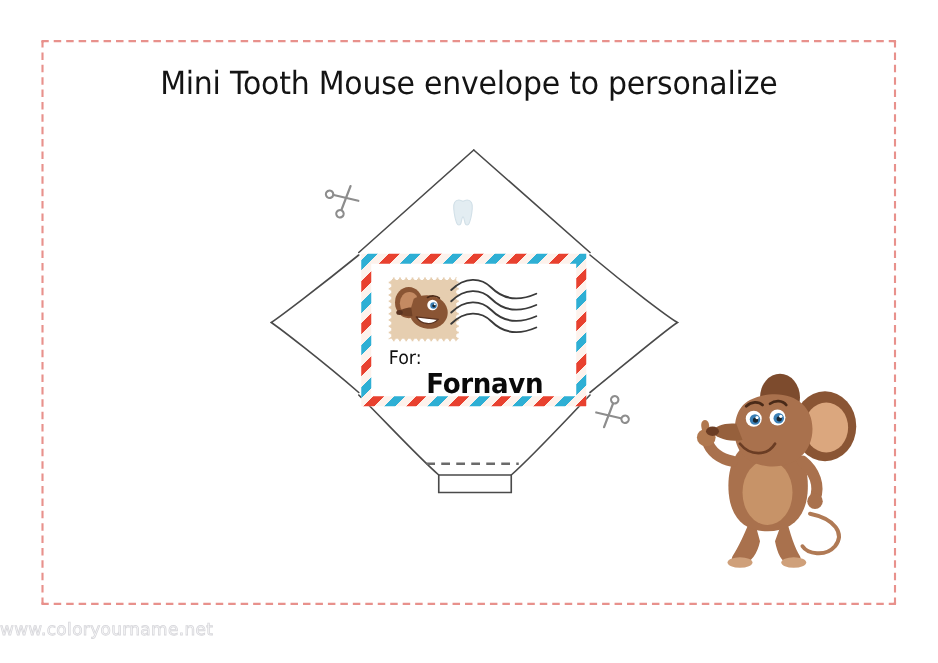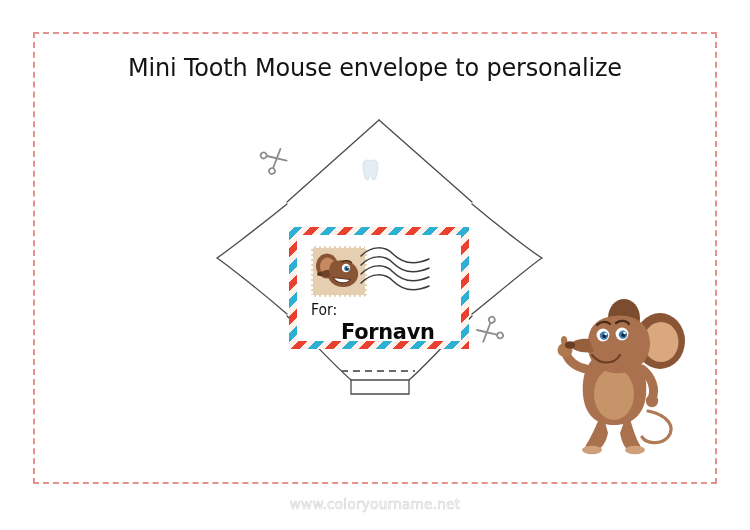--- a/index.html
+++ b/index.html
@@ -69,21 +69,20 @@
 
   
   #airmail-letter {
     position: absolute;
     left: 289px;
     top: 203px;
     width: 180px;
     height: 122px;
     background: #ffffff;
     box-sizing: border-box;
-    margin-top: 24px;
   }
   .airmail-frame {
     position: absolute;
     inset: 0;
     padding: 8px;
     box-sizing: border-box;
     background:
       repeating-linear-gradient(
         -45deg,
         #e8412f 0px, #e8412f 6px,
@@ -173,21 +172,21 @@
     width: 148px;
     height: 172px;
   }
 
   
   #watermark {
     position: absolute;
     left: 0;
     bottom: 18px;
     width: 750px;
-    text-align: center;
+    text-align: left;
     font-family: "DejaVu Sans", sans-serif;
     font-size: 13.5px;
     letter-spacing: 0.3px;
     color: #ffffff;
     -webkit-text-stroke: 0.7px #d9d9dd;
     text-shadow: 0 0 0 #e3e3e7;
   }
 </style>
 </head>
 <body>

